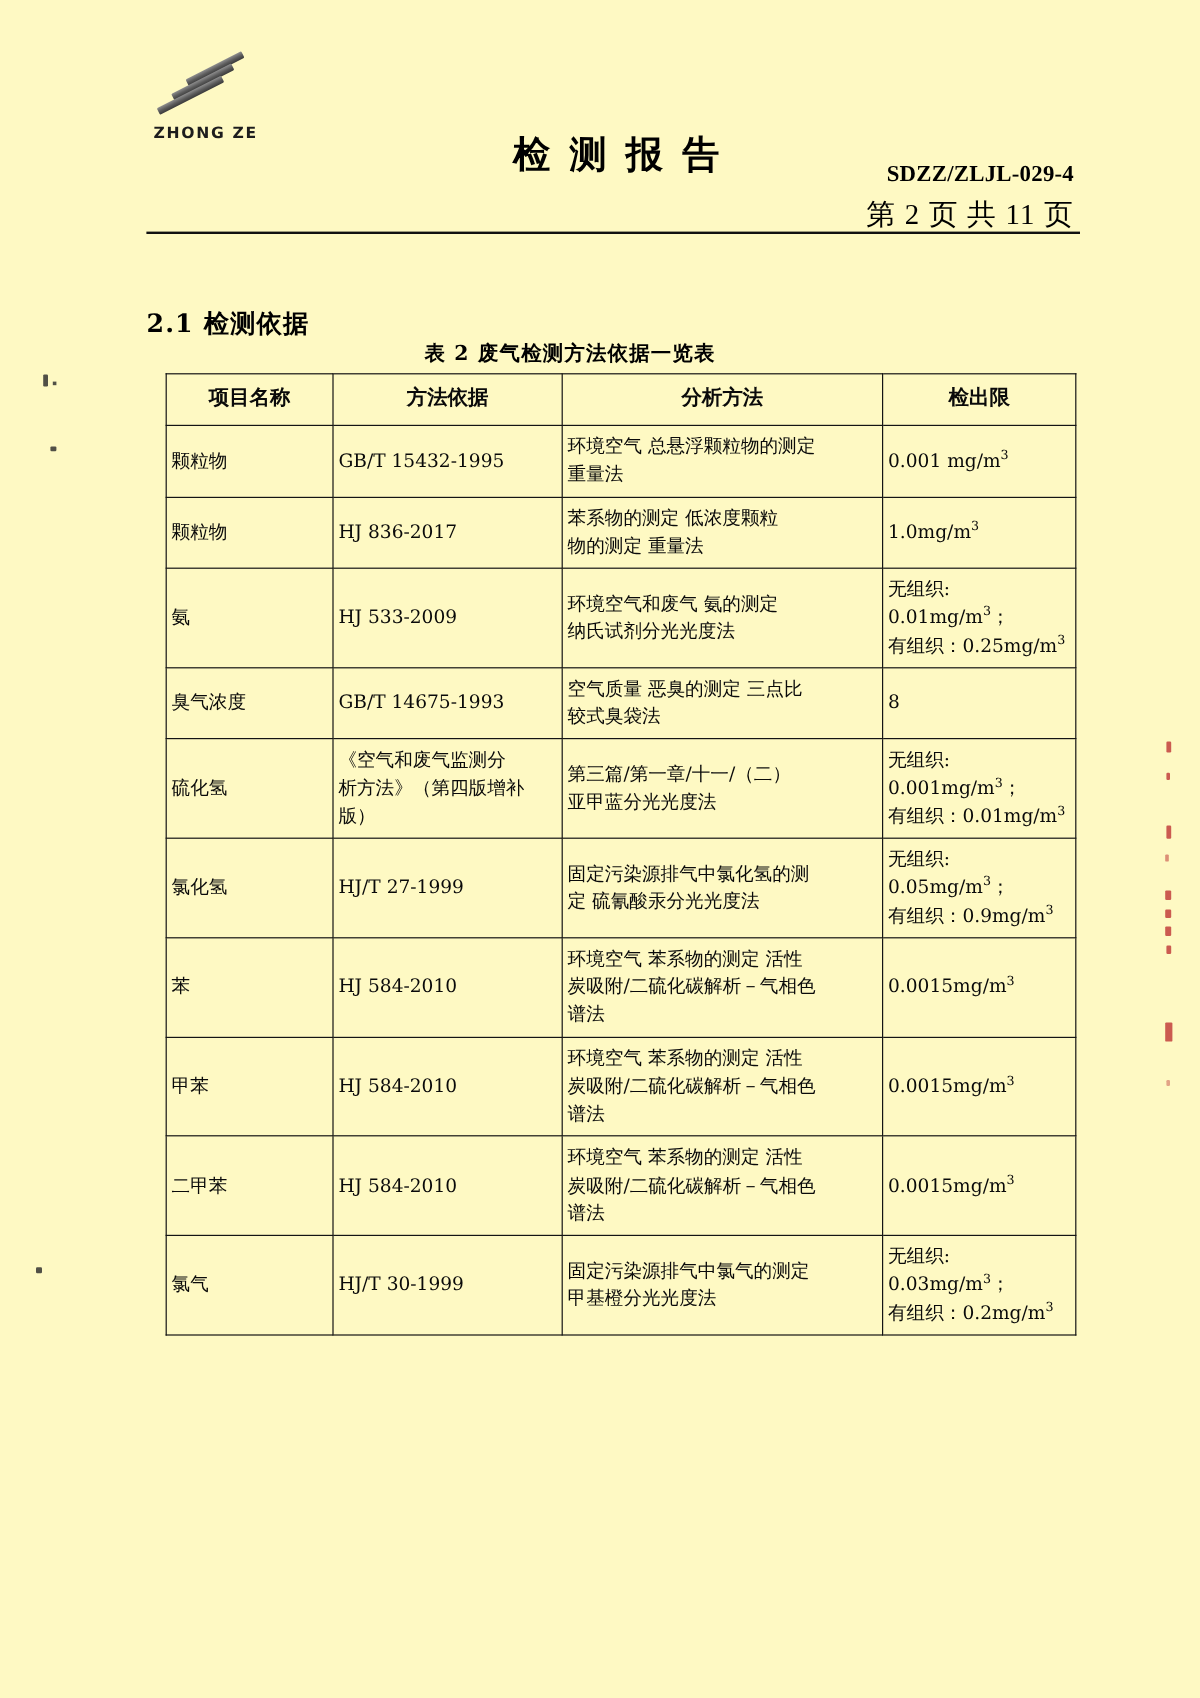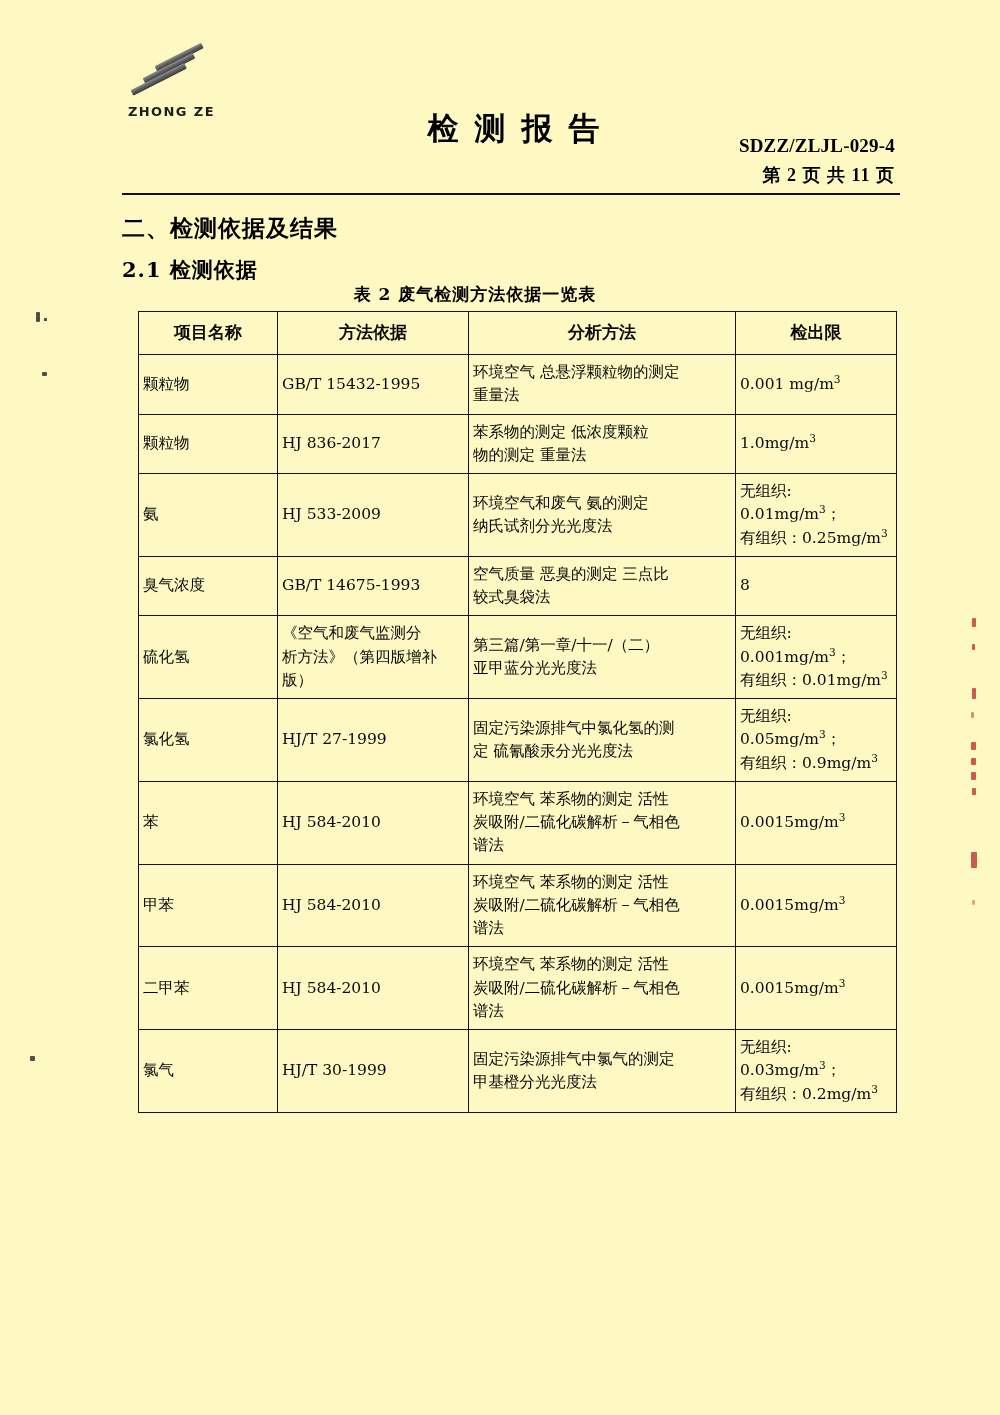--- a/index.html
+++ b/index.html
@@ -91,22 +91,22 @@
     font-weight: bold;
     font-size: 19px;
     white-space: nowrap;
   }
 
   .page-no {
     position: absolute;
     right: 105px;
     top: 163px;
     font-family: "Liberation Serif", "DejaVu Serif", serif;
-    font-weight: bold;
-    font-size: 18px;
+    font-weight: normal;
+    font-size: 24px;
     white-space: nowrap;
     letter-spacing: 1px;
   }
 
   .header-rule {
     position: absolute;
     left: 122px;
     right: 100px;
     top: 193px;
     height: 2px;
@@ -226,21 +226,20 @@
 
   <div class="doc-code">SDZZ/ZLJL-029-4</div>
 
   <div class="report-title">检测报告</div>
 
 
   <div class="page-no">第 2 页  共 11 页</div>
 
   <div class="header-rule"></div>
 
-  <div class="heading-1">二、检测依据及结果</div>
   <div class="heading-2">2.1 检测依据</div>
   <div class="table-caption">表 2    废气检测方法依据一览表</div>
 
   <table class="report">
     <colgroup>
       <col class="c-item">
         <col class="c-basis">
         <col class="c-method">
         <col class="c-limit">
     </colgroup>

